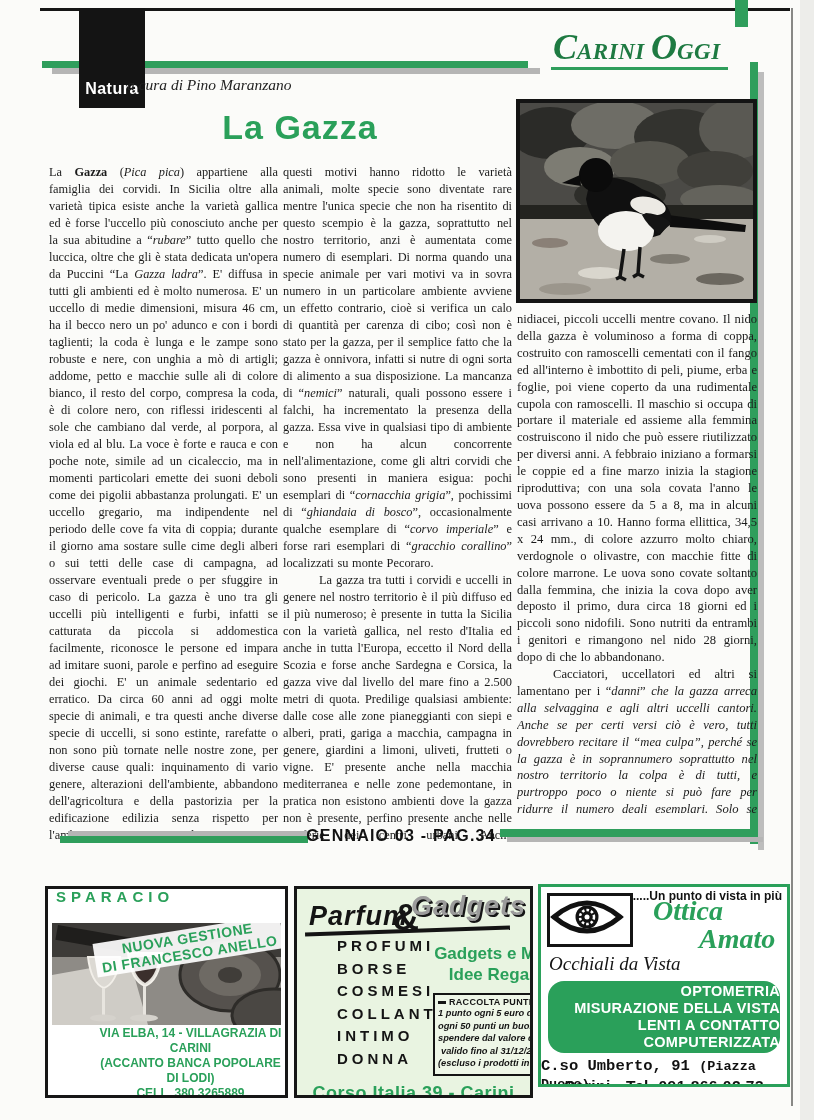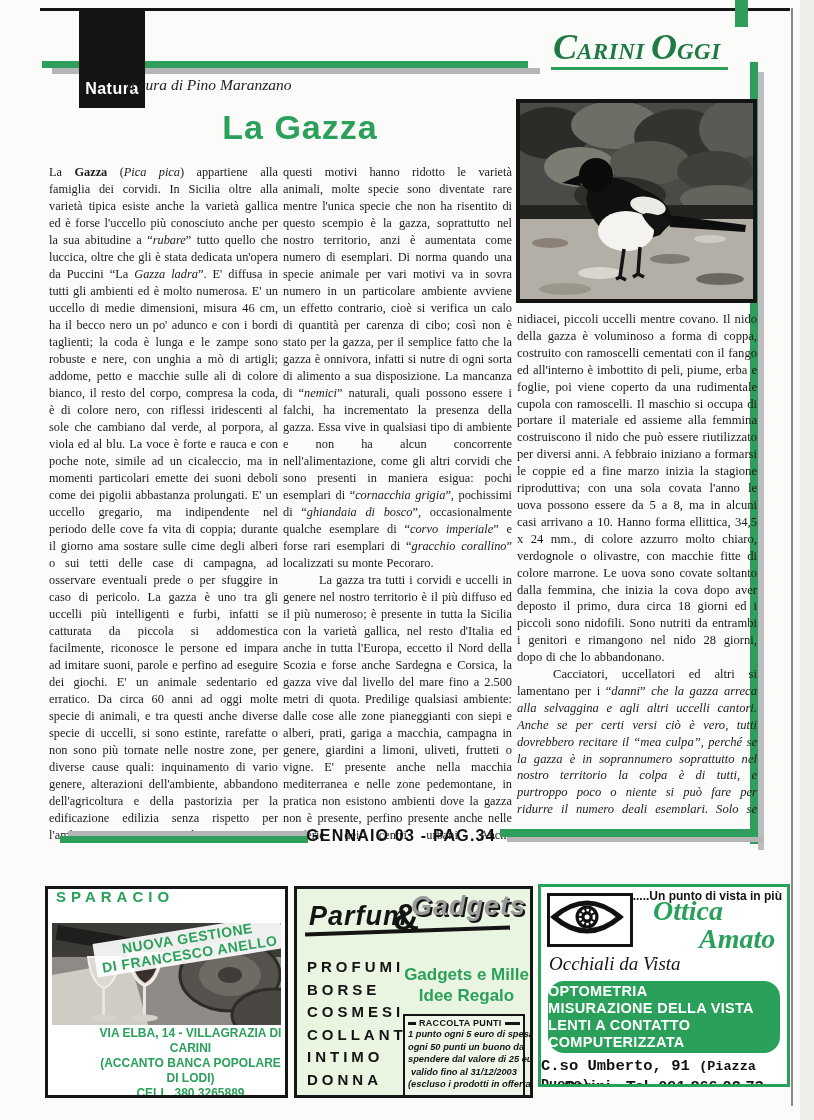--- a/index.html
+++ b/index.html
@@ -116,21 +116,21 @@
   .pg-amp{
     position:absolute;left:96px;top:8px;font-family:"Liberation Sans",sans-serif;
     font-weight:bold;font-size:36px;color:#141414;
   }
   .pg-gadgets{
     position:absolute;left:114px;top:2px;font-family:"Liberation Sans",sans-serif;
     font-weight:bold;font-style:italic;font-size:27px;color:#9b9b9b;letter-spacing:1px;
     text-shadow:2px 2px 0 #161616;
   }
   .pg-swoosh{position:absolute;left:8px;top:40px;width:205px;height:4px;background:#141414;transform:rotate(-2deg);}
-  .pg-row{display:flex;margin-top:23px;}
+  .pg-row{display:flex;margin-top:2px;padding-left:30px;}
   .pg-items{width:96px;padding-left:10px;}
   .pg-items div{
     font-family:"Liberation Sans",sans-serif;font-weight:bold;font-size:15px;
     letter-spacing:4px;line-height:22.5px;color:#141414;
   }
   .pg-right{width:127px;}
   .pg-tagline{
     text-align:center;font-family:"Liberation Sans",sans-serif;font-weight:bold;
     font-size:17px;line-height:21px;color:#2aa05a;margin-top:8px;
   }
@@ -157,21 +157,21 @@
   .ot-tagline{position:absolute;right:5px;top:2px;font-family:"Liberation Sans",sans-serif;font-weight:bold;font-size:12px;color:#111;}
   .ot-eyebox{position:absolute;left:6px;top:6px;width:80px;height:48px;border:3px solid #141414;background:#fff;}
   .ot-name1{position:absolute;left:112px;top:8px;font-style:italic;font-weight:bold;font-size:28px;color:#2aa05a;font-family:"Liberation Serif",serif;}
   .ot-name2{position:absolute;left:158px;top:36px;font-style:italic;font-weight:bold;font-size:28px;color:#2aa05a;font-family:"Liberation Serif",serif;}
   .ot-sub{position:absolute;left:8px;top:66px;font-style:italic;font-weight:normal;font-size:19px;color:#141414;font-family:"Liberation Serif",serif;}
   .ot-pill{
     position:absolute;left:7px;right:7px;top:94px;height:72px;background:#2aa05a;border-radius:16px;
     display:flex;flex-direction:column;justify-content:center;
   }
   .ot-pill div{
-    text-align:left;color:#fff;font-family:"Liberation Sans",sans-serif;
+    text-align:right;color:#fff;font-family:"Liberation Sans",sans-serif;
     font-weight:bold;font-size:14.5px;line-height:17px;letter-spacing:.3px;
   }
   .ot-addr1{position:absolute;left:0;right:8px;top:170px;text-align:left;font-family:Liberation Mono, monospace;font-weight:bold;font-size:15.5px;color:#111;}
   .ot-addr1 .paren{font-size:13.5px;}
   .ot-addr2{position:absolute;left:0;right:0;top:190px;text-align:center;font-family:"Liberation Sans",sans-serif;font-weight:bold;font-size:15.5px;color:#111;letter-spacing:.5px;}
 </style>
 </head>
 <body>
 
 <div>

